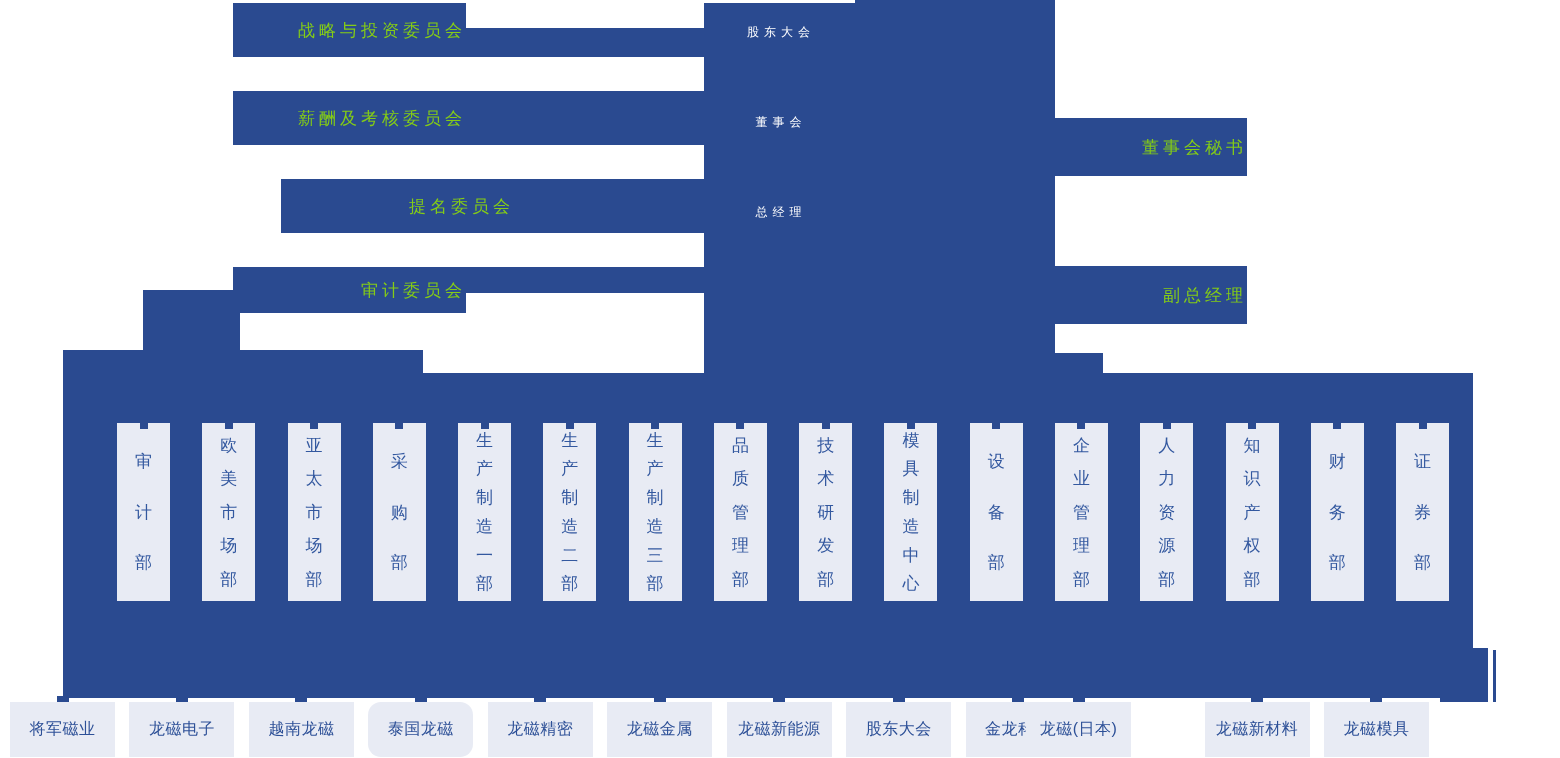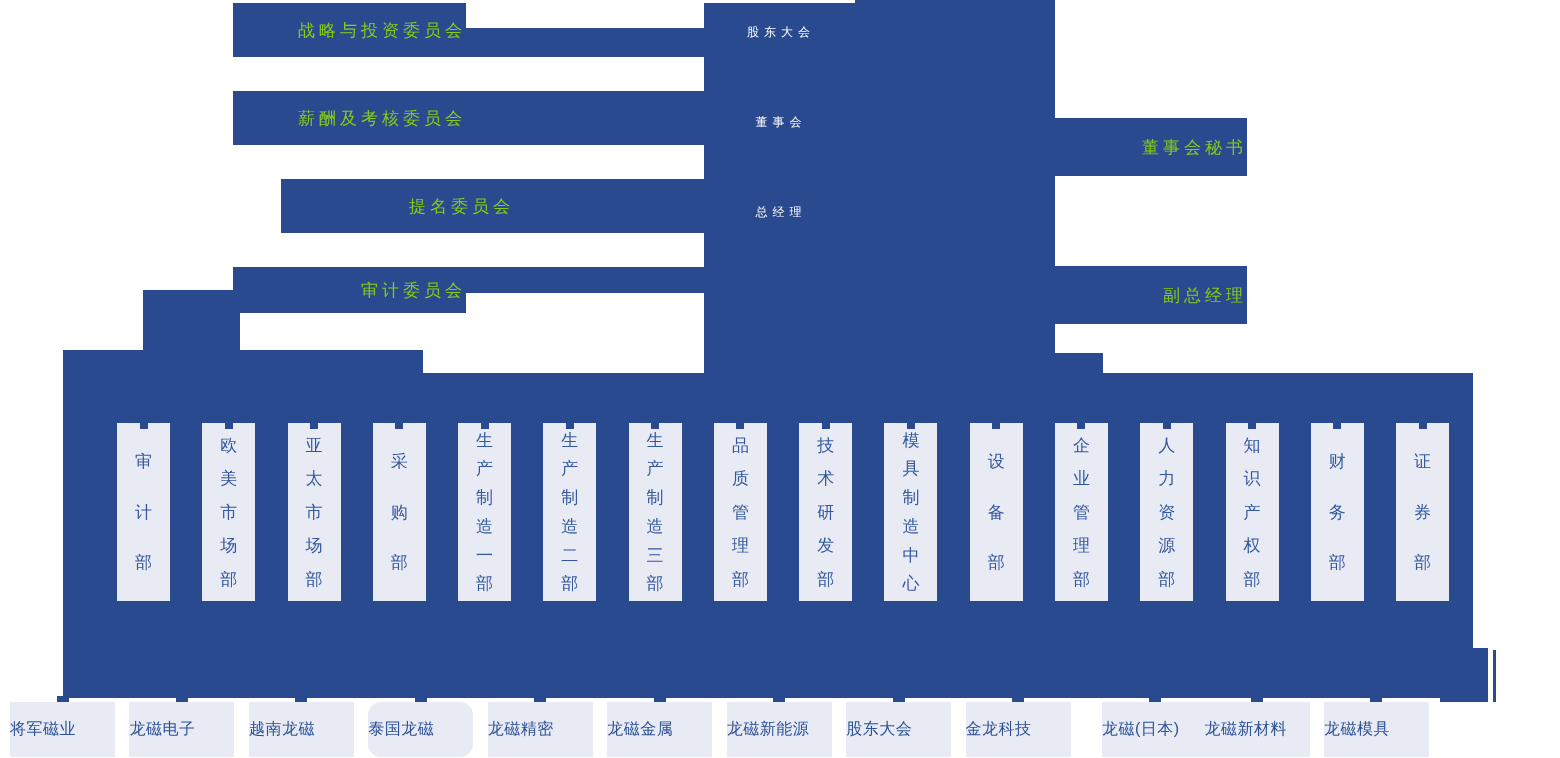--- a/index.html
+++ b/index.html
@@ -10,21 +10,21 @@
   .white{background:#ffffff;}
   .blue-box{position:absolute;background:#2a4a90;color:#84cc16;display:flex;align-items:center;
             justify-content:flex-end;font-size:17px;font-weight:500;letter-spacing:4px;}
   .trunk-label{position:absolute;left:706px;width:150px;height:24px;line-height:24px;text-align:center;
                color:#ffffff;font-size:12px;font-weight:500;letter-spacing:5px;}
   .dept-column{position:absolute;top:423px;width:53px;height:178px;background:#e8ebf4;}
   .dept-chars{display:flex;flex-direction:column;justify-content:space-evenly;align-items:center;
               width:100%;height:100%;color:#33589f;font-size:17px;font-weight:500;}
   .dept-tick{position:absolute;top:0;left:50%;margin-left:-4px;width:8px;height:6px;background:#2a4a90;}
   .sub-box{position:absolute;top:702px;width:105px;height:55px;background:#e8ebf4;color:#2d5097;
-           font-size:16px;font-weight:500;letter-spacing:0.5px;display:flex;align-items:center;justify-content:flex-start;}
+           font-size:16px;font-weight:500;letter-spacing:0.5px;display:flex;align-items:center;justify-content:center;}
   .sub-tick{position:absolute;top:-6px;left:50%;margin-left:-6px;width:12px;height:6px;background:#2a4a90;}
 </style>
 </head>
 <body>
 
 <div id="stage">
 
   <div class="abs blue" style="left:704px;top:0;width:351px;height:373px;"></div>
   <div class="abs white" style="left:704px;top:0;width:151px;height:3px;"></div>
 
@@ -247,21 +247,21 @@
       <span>龙磁新能源</span>
     </div>
     <div class="sub-box" style="left: 846.15px;">
       <div class="sub-tick"></div>
       <span>股东大会</span>
     </div>
     <div class="sub-box" style="left: 965.6px;">
       <div class="sub-tick"></div>
       <span>金龙科技</span>
     </div>
-    <div class="sub-box" style="left: 1102px;">
+    <div class="sub-box" style="left: 1026px;">
       <div class="sub-tick"></div>
       <span>龙磁(日本)</span>
     </div>
     <div class="sub-box" style="left: 1204.5px;">
       <div class="sub-tick"></div>
       <span>龙磁新材料</span>
     </div>
     <div class="sub-box" style="left: 1323.95px;">
       <div class="sub-tick"></div>
       <span>龙磁模具</span>

